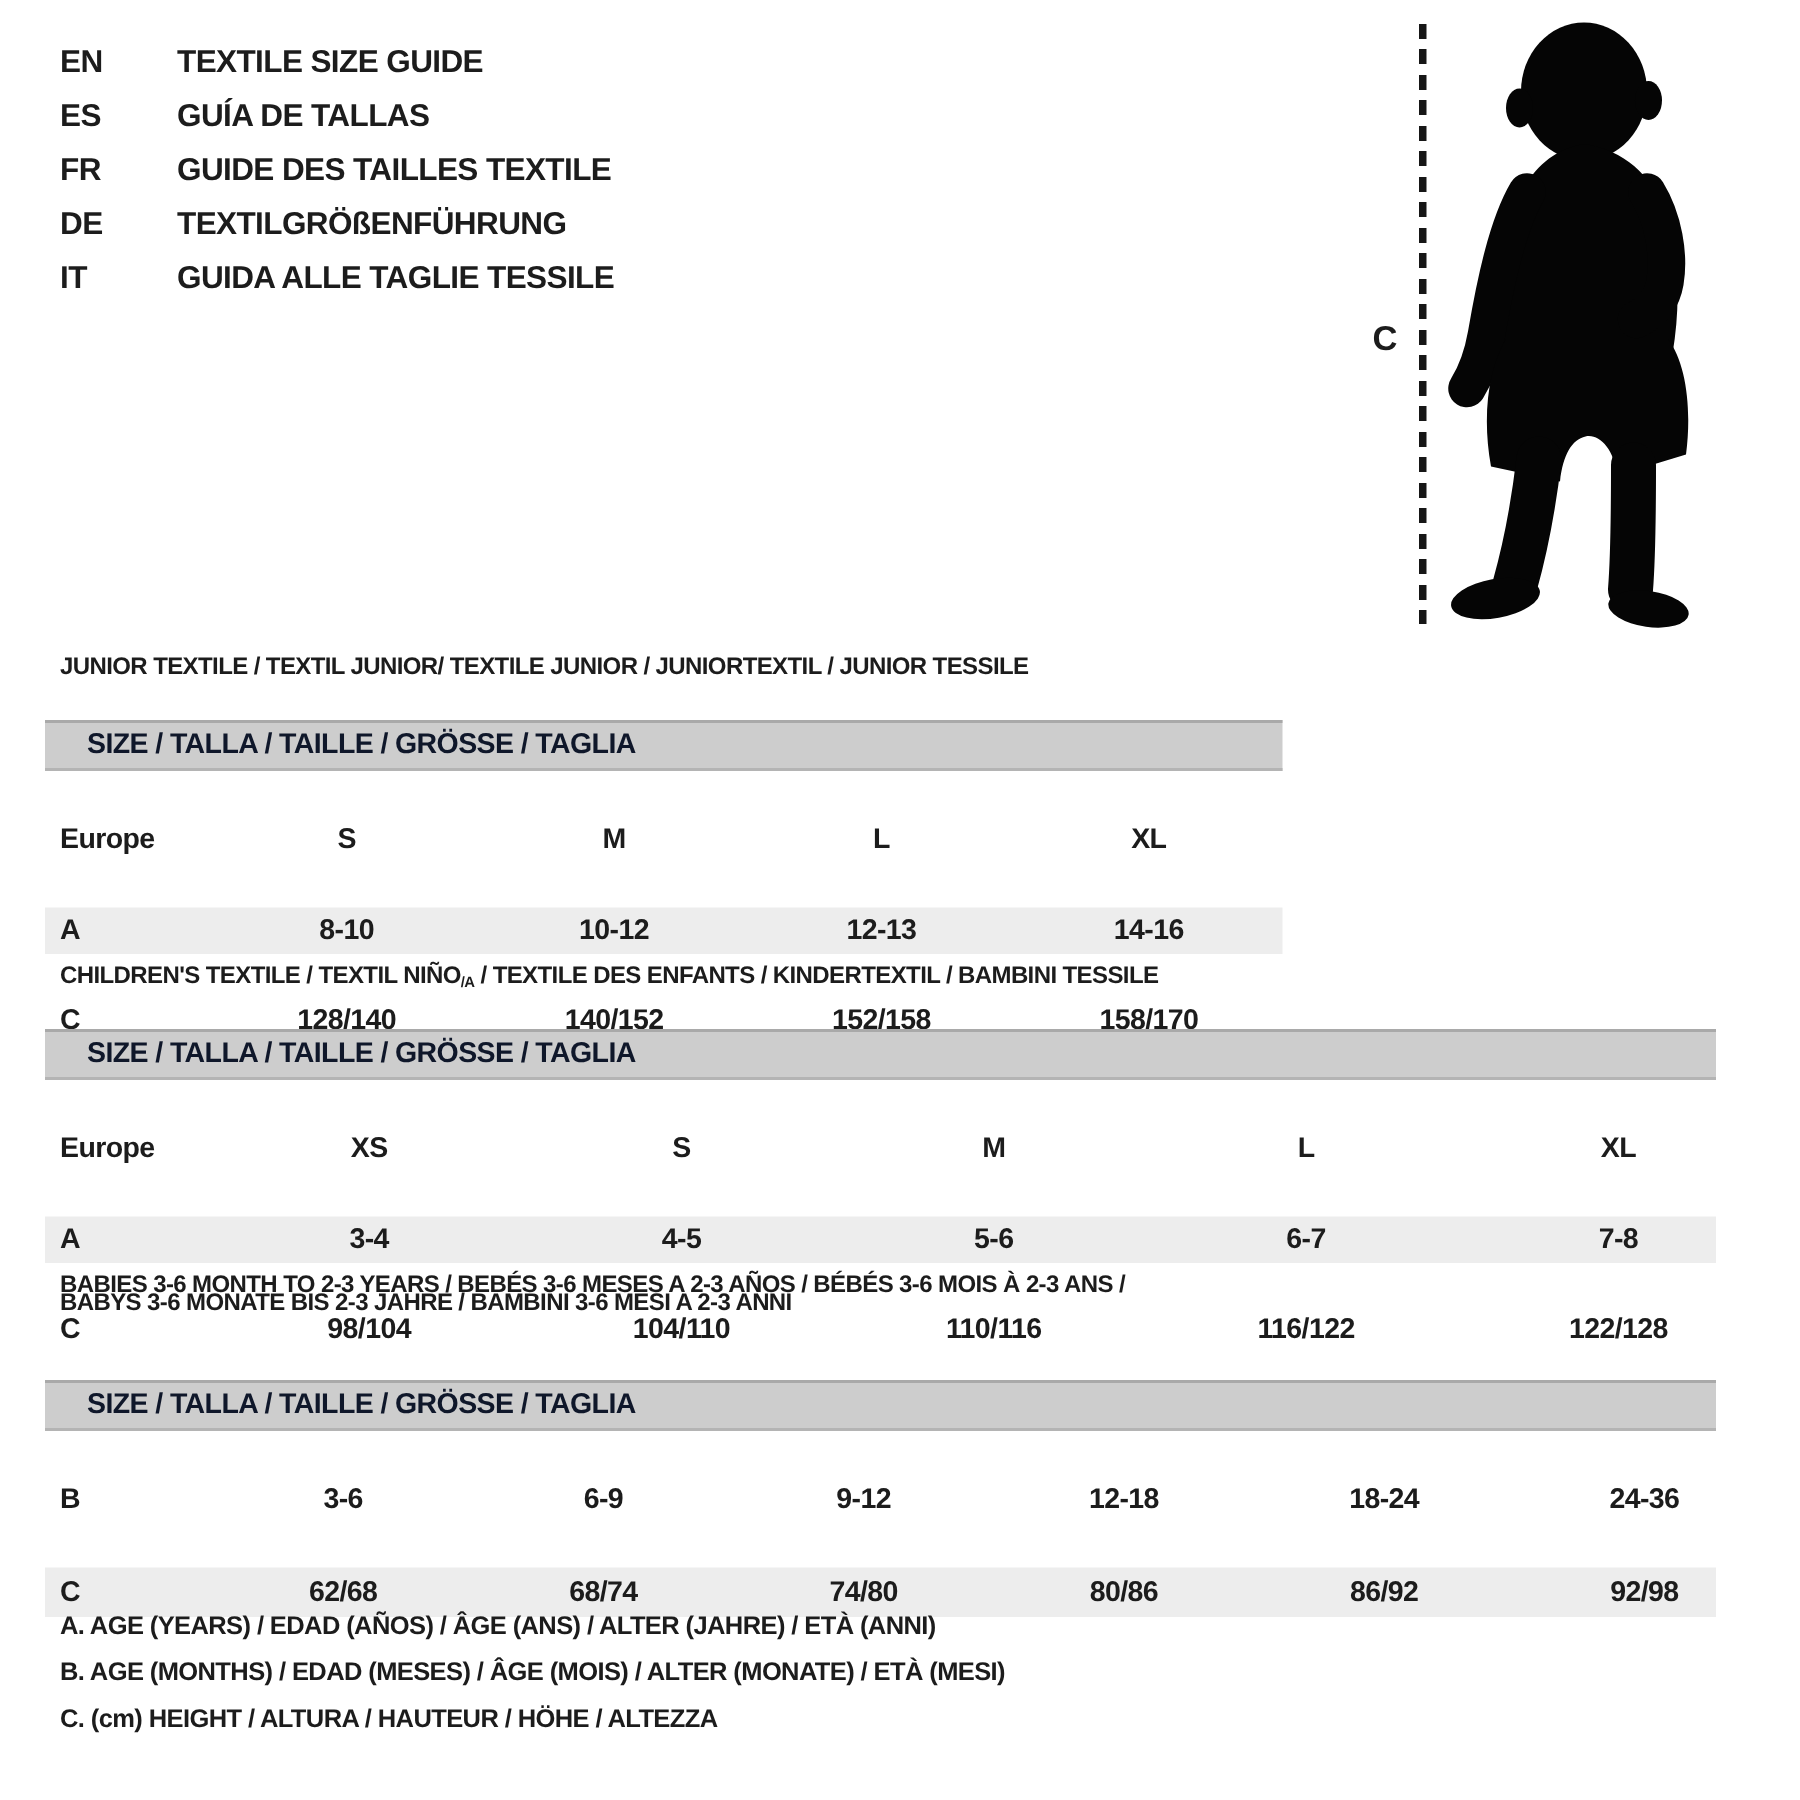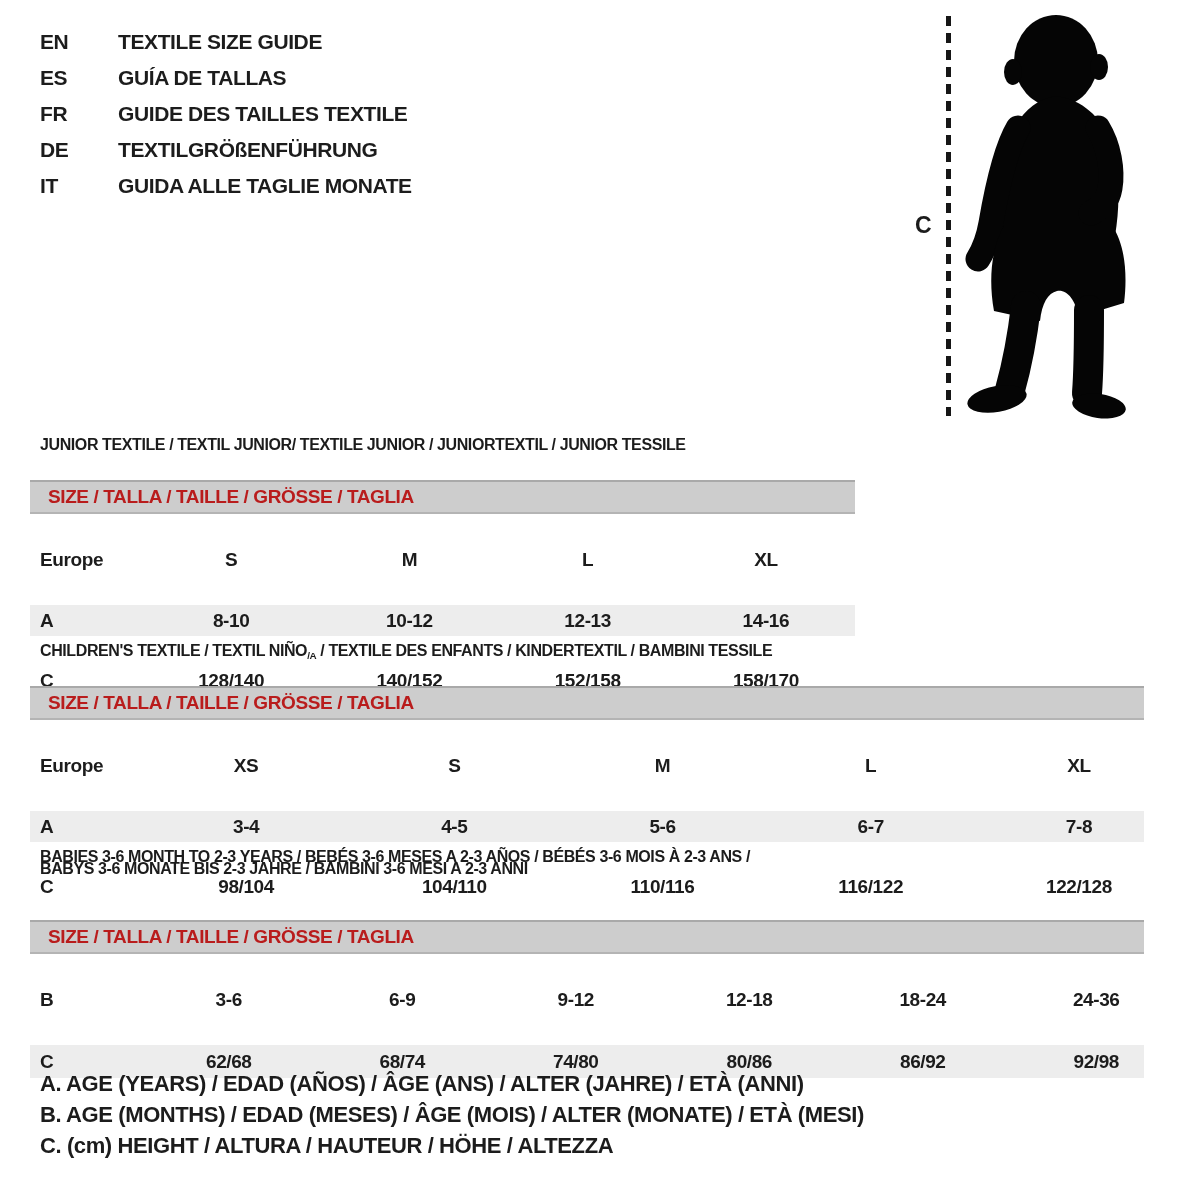--- a/index.html
+++ b/index.html
@@ -38,32 +38,32 @@
   .section-title .sub { font-size: 0.62em; position: relative; top: 3px; }
 
   
   .size-table { position: absolute; left: 30px; }
   .size-bar {
     height: 34px; box-sizing: border-box;
     background: #cdcdcd;
     border-top: 2px solid #a9a9a9;
     border-bottom: 2px solid #b4b4b4;
     display: flex; align-items: center;
-    padding-left: 18px;
-    font-size: 19px; color: #b91c1c;
+    padding-left: 28px;
+    font-size: 19px; color: #0f172a;
   }
   .trow { display: flex; align-items: center; height: 31px; font-size: 19px; margin-top: 29px; }
   .trow.header { height: 33px; }
   .trow.stripe { background: #ededed; }
   .tlabel { width: 112px; flex: 0 0 112px; padding-left: 10px; box-sizing: border-box; }
   .tcell { flex: 1 1 0; text-align: center; white-space: nowrap; }
 
   
   .footnotes { position: absolute; left: 40px; top: 1068px; }
-  .footnote { height: 31px; display: flex; align-items: center; font-size: 22px; white-space: nowrap; }
+  .footnote { height: 31px; display: flex; align-items: center; font-size: 17px; white-space: nowrap; }
 </style>
 </head>
 <body>
 
 <div id="canvas">
 
   <div class="langs">
     <div class="lang-row">
       <span class="lang-code">EN</span>
       <span class="lang-title">TEXTILE SIZE GUIDE</span>
@@ -75,21 +75,21 @@
     <div class="lang-row">
       <span class="lang-code">FR</span>
       <span class="lang-title">GUIDE DES TAILLES TEXTILE</span>
     </div>
     <div class="lang-row">
       <span class="lang-code">DE</span>
       <span class="lang-title">TEXTILGRÖßENFÜHRUNG</span>
     </div>
     <div class="lang-row">
       <span class="lang-code">IT</span>
-      <span class="lang-title">GUIDA ALLE TAGLIE MONATE</span>
+      <span class="lang-title">GUIDA ALLE TAGLIE TESSILE</span>
     </div>
   </div>
 
   <div class="measure-line"></div>
   <div class="measure-label">C</div>
   <svg class="silhouette" width="178" height="410" viewBox="0 0 178 410" xmlns="http://www.w3.org/2000/svg">
     <g fill="#050505" stroke="none">
 
       <ellipse cx="94" cy="51" rx="42" ry="46"></ellipse>
 

